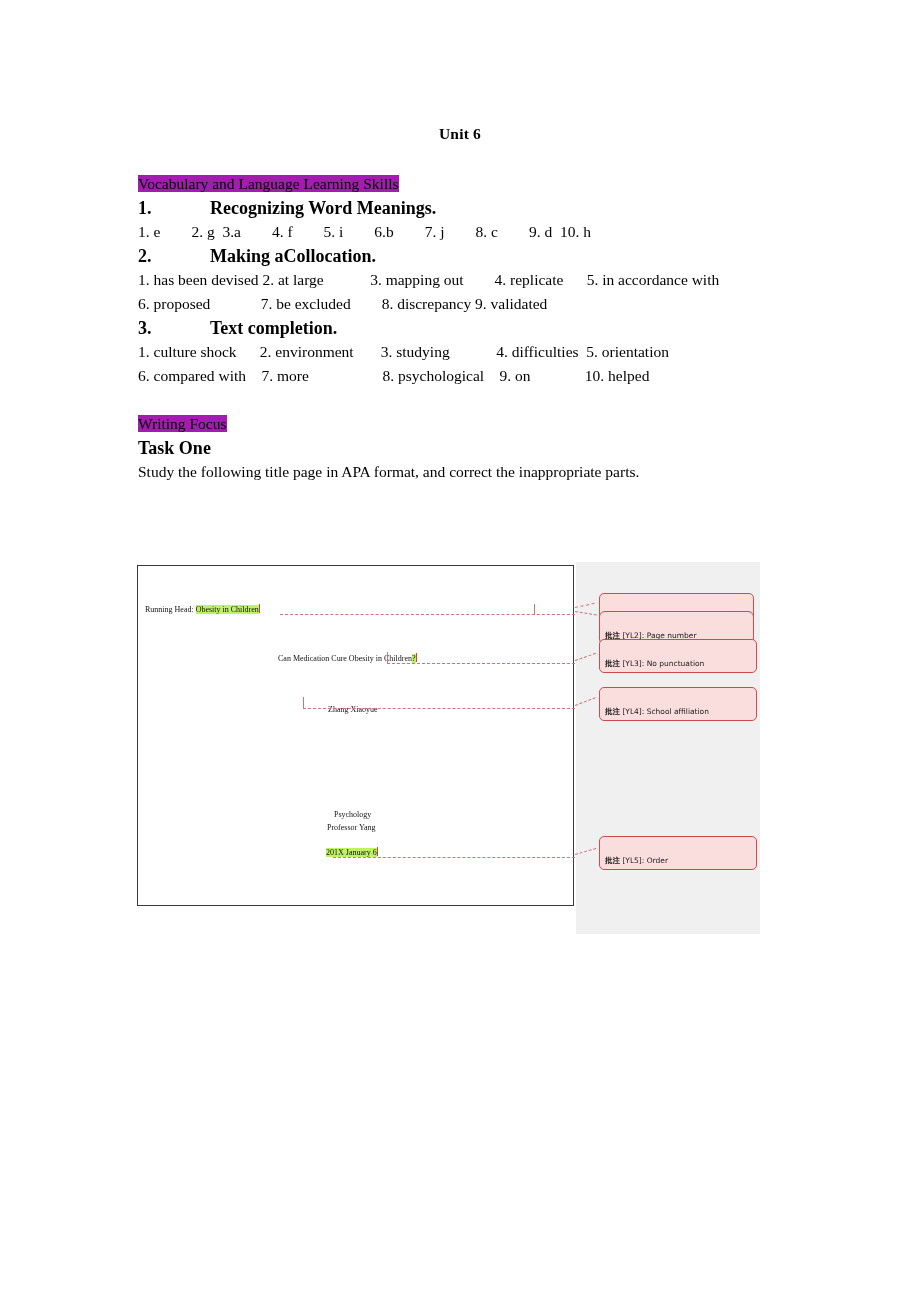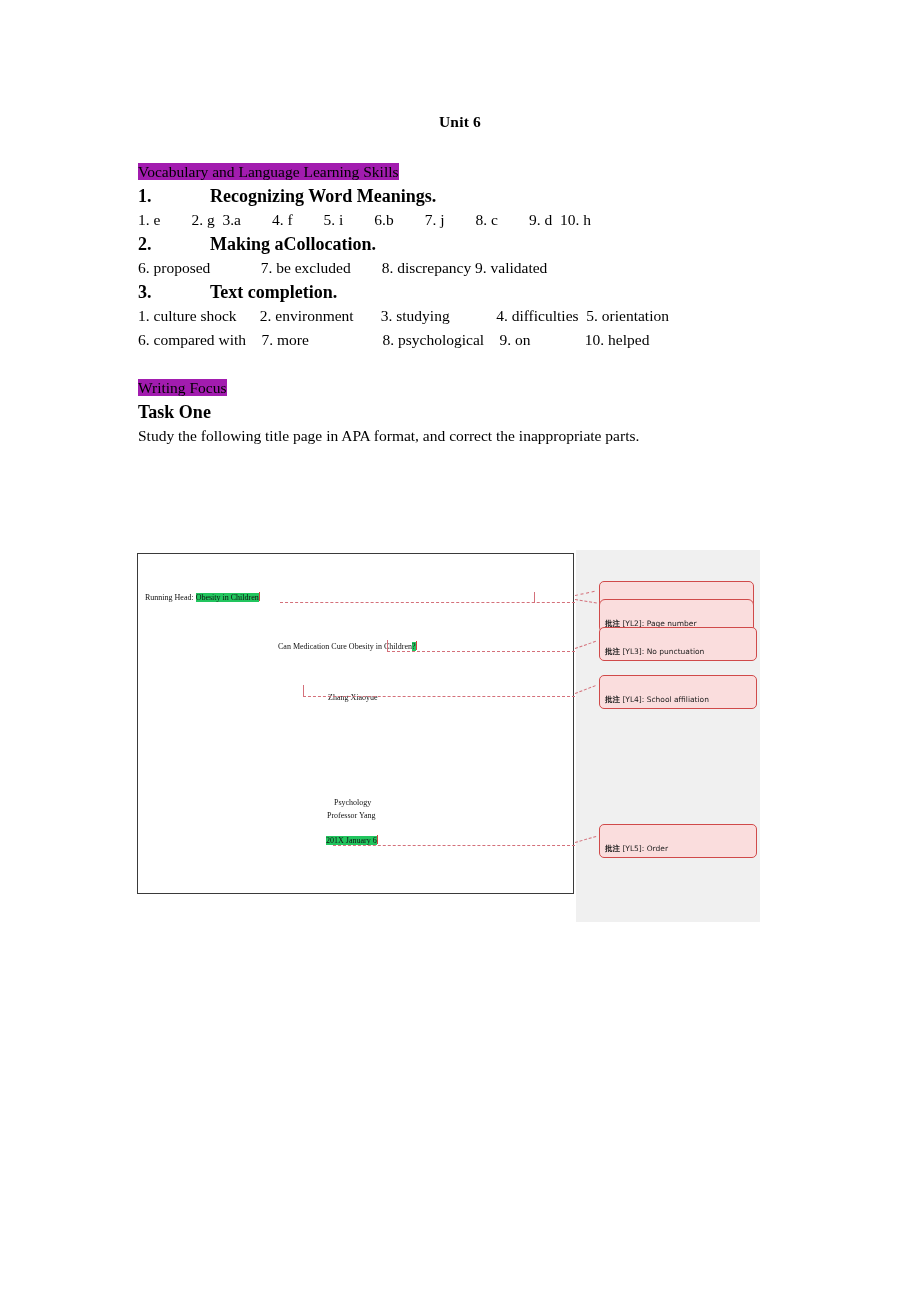--- a/index.html
+++ b/index.html
@@ -12,21 +12,21 @@
     background: #ffffff;
     font-family: "Liberation Serif", "DejaVu Serif", serif;
     color: #000000;
     position: relative;
     overflow: hidden;
   }
 
   
   .page {
     position: absolute;
-    left: 0; top: 0;
+    left: 0; top: 12px;
     width: 920px; height: 1142px;
   }
 
   .doc-title {
     position: absolute;
     left: 0; top: 113px;
     width: 920px;
     text-align: center;
     font-size: 15.5px;
     font-weight: bold;
@@ -85,21 +85,21 @@
 
   .sheet-text {
     position: absolute;
     font-family: "Liberation Serif", "DejaVu Serif", serif;
     font-size: 8px;
     line-height: 10px;
     white-space: nowrap;
     color: #111;
   }
   .hl-pink {
-    background: #22c55e;
+    background: #bef264;
   }
   .caret {
     display: inline-block;
     width: 1px;
     height: 9px;
     background: #cf4040;
     vertical-align: -1px;
   }
 
   
@@ -147,20 +147,21 @@
   <div class="doc-title">Unit 6</div>
 
   <div class="body-col">
 
     <div class="line"><span class="hl-gray">Vocabulary and Language Learning Skills</span></div>
 
     <div class="sect-head"><span>1.</span>		<span>Recognizing Word Meanings.</span></div>
     <div class="line">1. e        2. g  3.a        4. f        5. i        6.b        7. j        8. c        9. d  10. h</div>
 
     <div class="sect-head"><span>2.</span>		<span>Making aCollocation.</span></div>
+    <div class="line">1. has been devised 2. at large            3. mapping out        4. replicate      5. in accordance with</div>
     <div class="line">6. proposed             7. be excluded        8. discrepancy 9. validated</div>
 
     <div class="sect-head"><span>3.</span>		<span>Text completion.</span></div>
     <div class="line">1. culture shock      2. environment       3. studying            4. difficulties  5. orientation</div>
     <div class="line">6. compared with    7. more                   8. psychological    9. on              10. helped</div>
 
     <div class="spacer-sm"></div>
 
     <div class="line"><span class="hl-gray">Writing Focus</span></div>
     <div class="sect-head">Task One</div>

